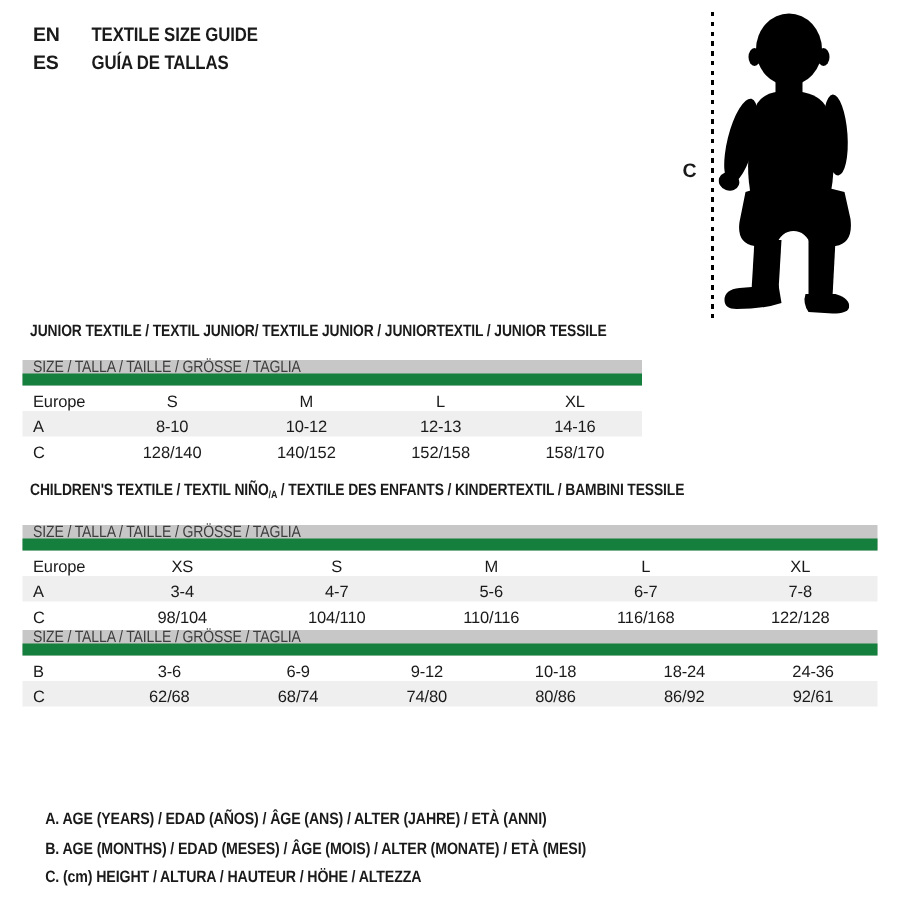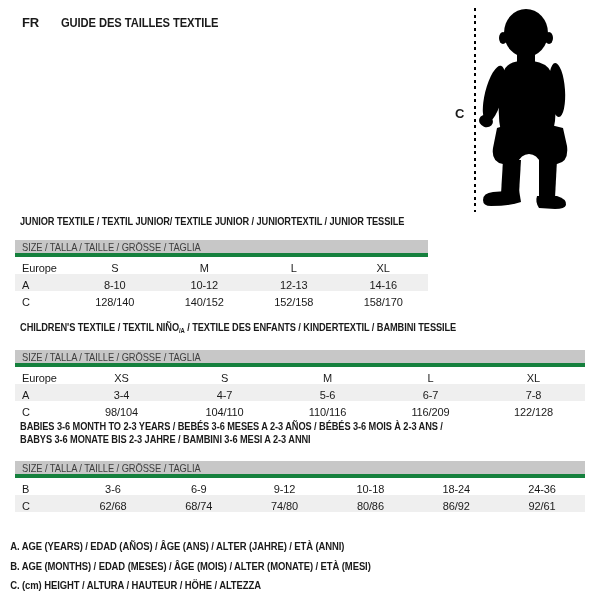--- a/index.html
+++ b/index.html
@@ -33,46 +33,50 @@
     font-weight:700; font-size:11px; line-height:13px; white-space:nowrap;
     transform:scaleX(0.84); transform-origin:0 0; padding-left:6px;
   }
   .sec1 .sec-title { margin-bottom:12px; }
   .sec2 .sec-title { margin-bottom:13px; }
   .sec3 .title-wrap { margin-bottom:15px; }
   .sub { font-size:7px; vertical-align:-2px; }
 
   .size-table { width:100%; }
   .t-header {
-    height:17px; background:#c7c7c7; border-bottom:4px solid #15803d;
+    height:17px; background:#c7c7c7; border-bottom:8px solid #15803d;
     display:flex; align-items:center; padding-left:7px;
     font-size:11px; color:#3d3d3d;
   }
   .t-header-text { display:inline-block; transform:scaleX(0.85); transform-origin:0 50%; white-space:nowrap; }
   .t-row { display:flex; height:17px; align-items:flex-end; font-size:11px; }
   .t-row.shaded { background:#efefef; }
   .t-label { flex:0 0 55px; width:55px; padding-left:7px; }
   .t-cell { flex:1; text-align:center; }
 
   
-  .legend { position:absolute; left:5px; top:537px; }
+  .legend { position:absolute; left:25px; top:537px; }
   .legend-line {
     font-weight:700; font-size:11px; line-height:19.5px; white-space:nowrap;
     transform:scaleX(0.86); transform-origin:0 0; padding-left:6px;
   }
 </style>
 </head>
 <body>
 
 <div class="page">
 
   <div class="lang-block">
     <div class="lang-row">
-      <span class="lang-code">FR</span>
-      <span class="lang-label">GUIDE DES TAILLES TEXTILE</span>
+      <span class="lang-code">EN</span>
+      <span class="lang-label">TEXTILE SIZE GUIDE</span>
+    </div>
+    <div class="lang-row">
+      <span class="lang-code">ES</span>
+      <span class="lang-label">GUÍA DE TALLAS</span>
     </div>
   </div>
 
   <div class="height-line"></div>
   <div class="c-label">C</div>
   <svg class="silhouette" viewBox="0 0 96 206" aria-hidden="true">
     <g fill="#000000">
       <ellipse cx="47" cy="27" rx="22" ry="24"></ellipse>
       <ellipse cx="24" cy="32" rx="4" ry="6"></ellipse>
       <ellipse cx="70" cy="32" rx="4" ry="6"></ellipse>
@@ -141,31 +145,27 @@
         <span class="t-cell">4-7</span>
         <span class="t-cell">5-6</span>
         <span class="t-cell">6-7</span>
         <span class="t-cell">7-8</span>
       </div>
       <div class="t-row">
         <span class="t-label">C</span>
         <span class="t-cell">98/104</span>
         <span class="t-cell">104/110</span>
         <span class="t-cell">110/116</span>
-        <span class="t-cell">116/209</span>
+        <span class="t-cell">116/168</span>
         <span class="t-cell">122/128</span>
       </div>
     </div>
   </div>
 
   <div class="section sec3">
-    <div class="title-wrap">
-      <div class="sec-title">BABIES 3-6 MONTH TO 2-3 YEARS / BEBÉS 3-6 MESES A 2-3 AÑOS / BÉBÉS 3-6 MOIS À 2-3 ANS /</div>
-      <div class="sec-title">BABYS 3-6 MONATE BIS 2-3 JAHRE / BAMBINI 3-6 MESI A 2-3 ANNI</div>
-    </div>
     <div class="size-table">
       <div class="t-header">
         <span class="t-header-text">SIZE / TALLA / TAILLE / GRÖSSE / TAGLIA</span>
       </div>
       <div class="t-row">
         <span class="t-label">B</span>
         <span class="t-cell">3-6</span>
         <span class="t-cell">6-9</span>
         <span class="t-cell">9-12</span>
         <span class="t-cell">10-18</span>

